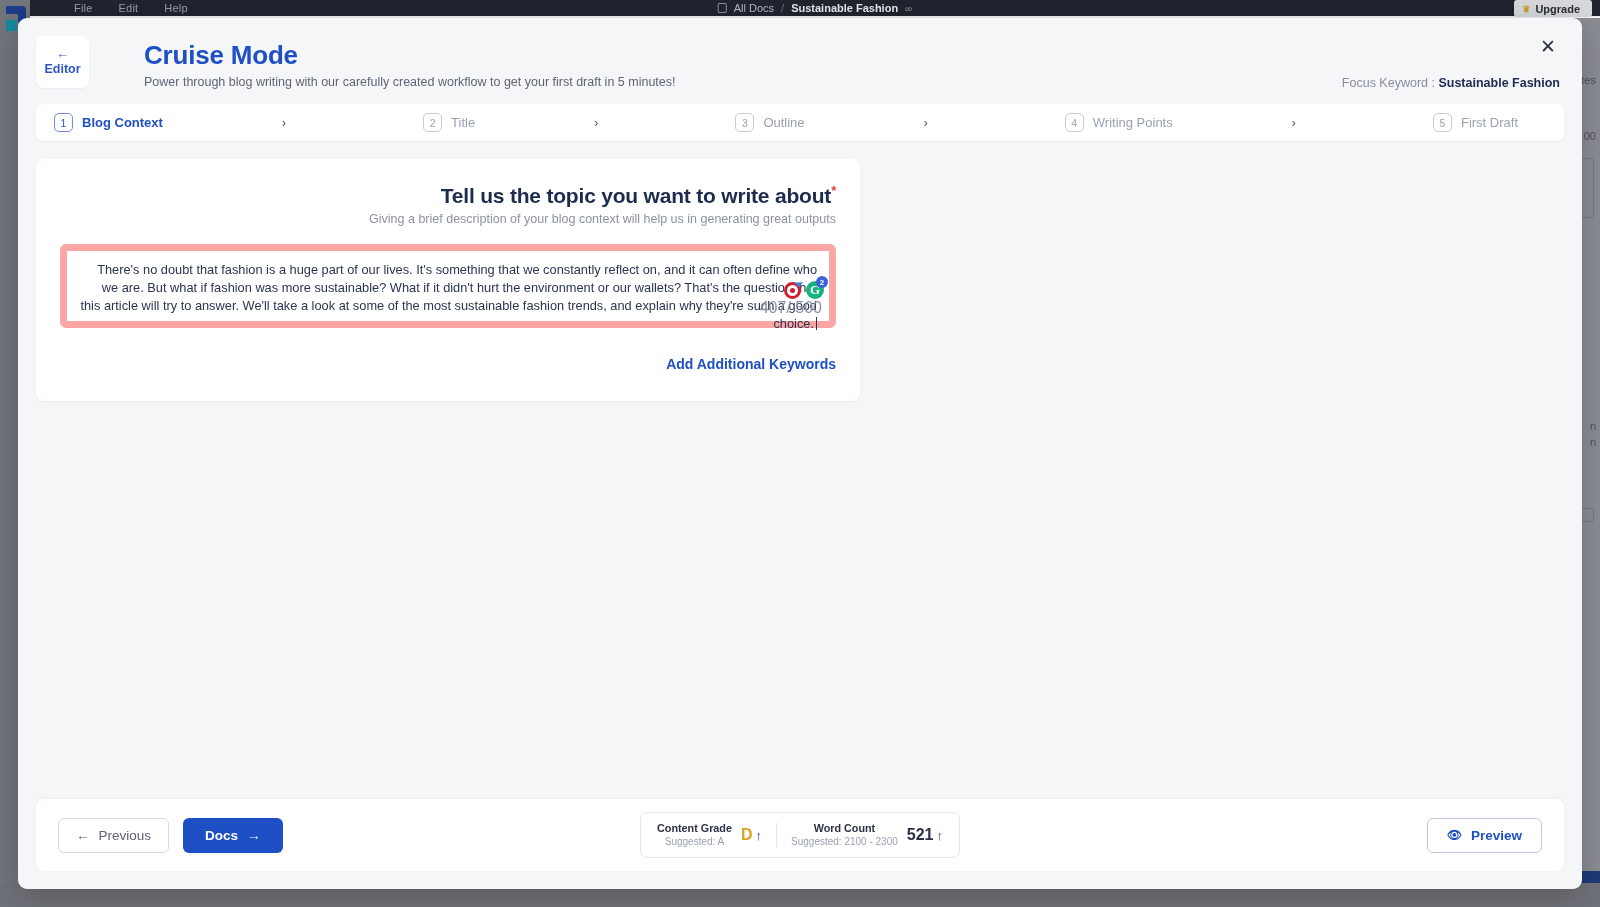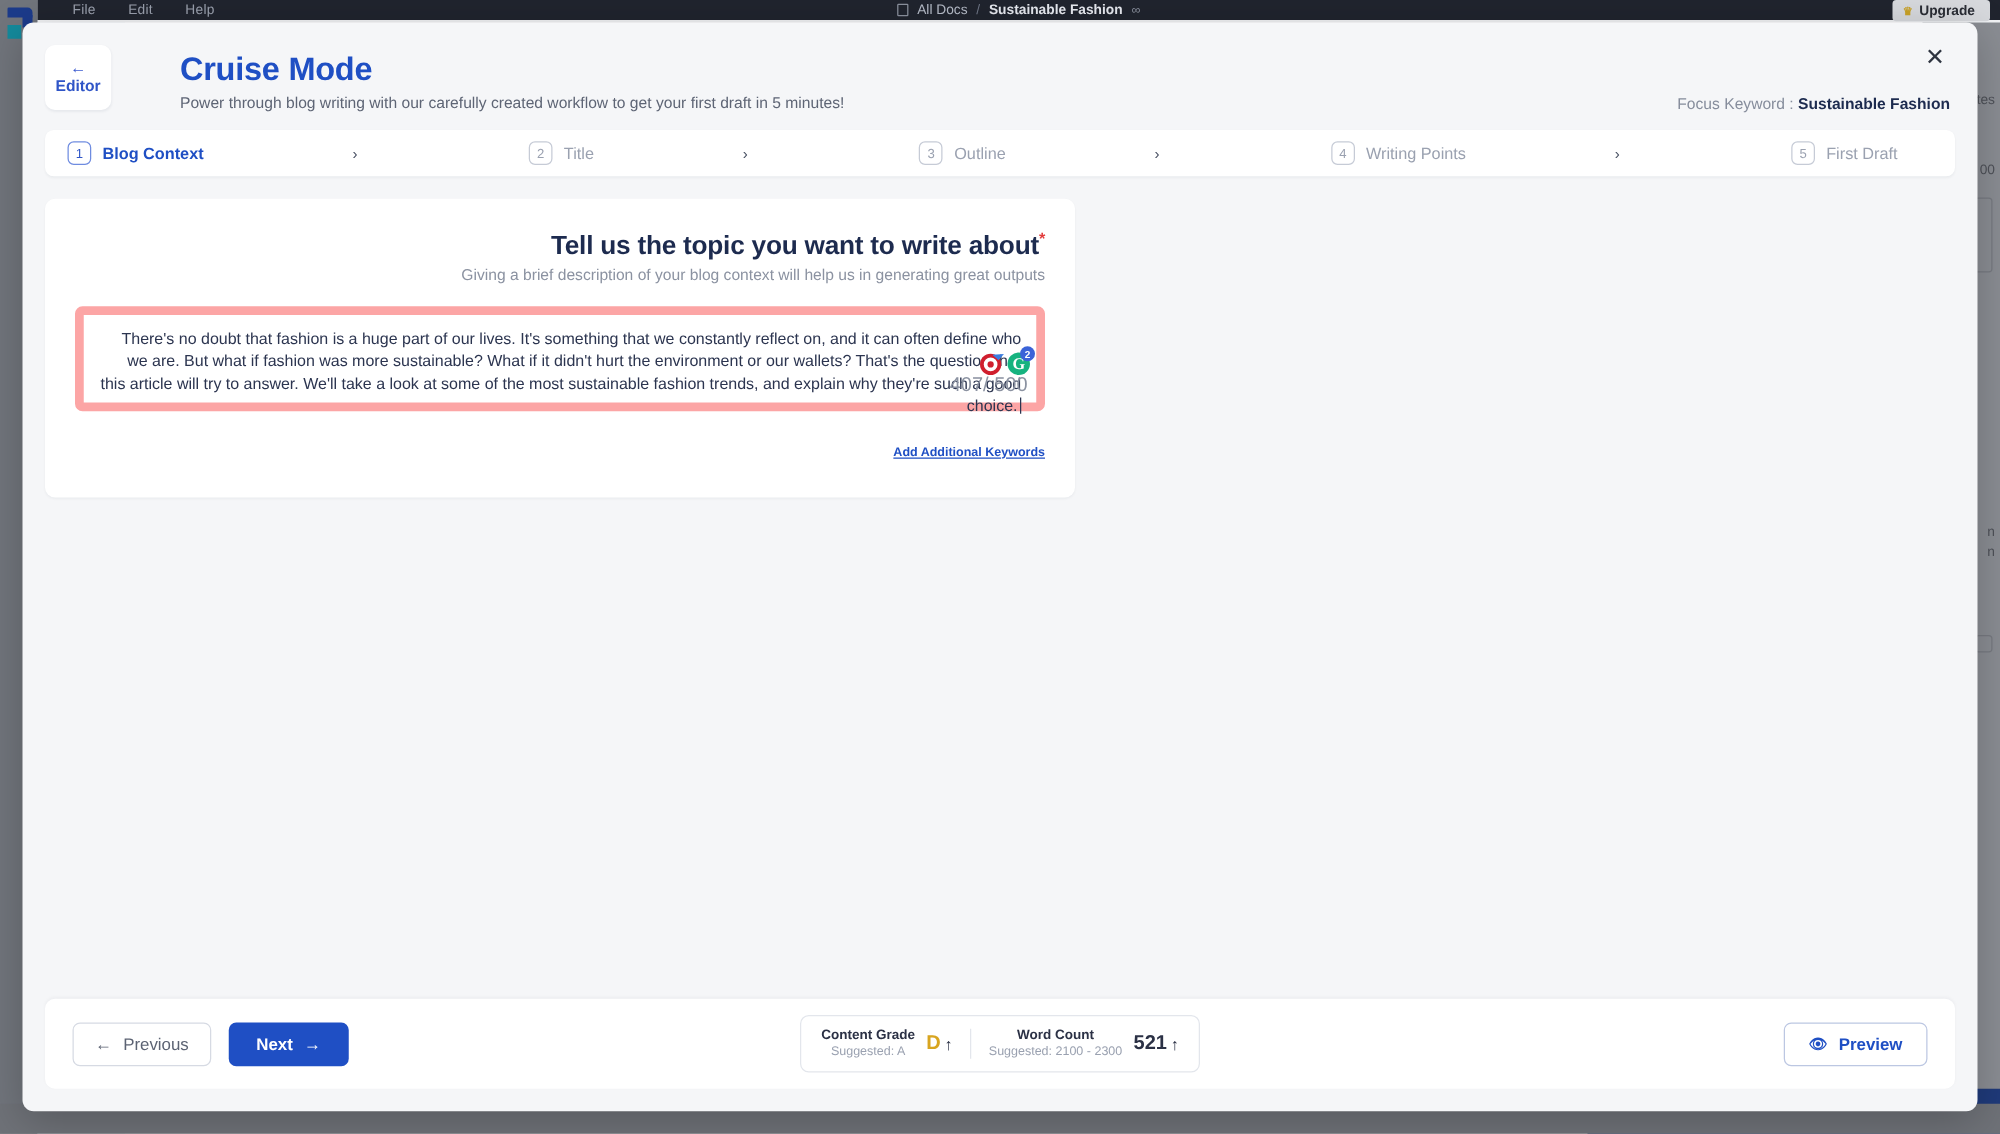--- a/index.html
+++ b/index.html
@@ -12,21 +12,21 @@
 
   
   .app-bg {
     position: absolute; inset: 0;
     background: #f1f2f4;
   }
   .app-menubar {
     position: absolute; top: 0; left: 30px; right: 0; height: 16px;
     background: #20242e;
     display: flex; align-items: center;
-    padding-left: 28px;
+    padding-left: 44px;
     gap: 26px;
   }
   .app-menubar .mi {
     color: #9aa0ad; font-size: 11px; letter-spacing: .2px;
   }
   .app-menubar .breadcrumb {
     position: absolute; left: 50%; transform: translateX(-50%);
     display: flex; align-items: center; gap: 7px;
     color: #b6bcc8; font-size: 11px; white-space: nowrap;
   }
@@ -242,22 +242,21 @@
     font-size: 8px; font-weight: bold;
     display: flex; align-items: center; justify-content: center;
     font-family: "Liberation Sans", sans-serif;
   }
   .char-count {
     position: absolute; right: 7px; bottom: 4px;
     font-size: 16px; color: #8b92a1;
   }
   .add-keywords {
     margin-top: 28px;
-    font-size: 10px; color: #1f4fc4; font-weight: bold;
-    text-decoration: underline;
+    font-size: 14px; color: #1f4fc4; font-weight: bold;
     cursor: pointer; display: inline-block; margin-left: 45px;
   }
 
   
   .modal-footer {
     flex: 0 0 auto;
     height: 72px;
     background: #ffffff;
     border-radius: 8px;
     margin: 0 18px 18px 18px;
@@ -429,21 +428,21 @@
       <div class="add-keywords">Add Additional Keywords</div>
     </div>
   </div>
 
   <div class="modal-footer">
     <div class="btn btn-prev">
       <span>←</span>
       <span>Previous</span>
     </div>
     <div class="btn btn-next">
-      <span>Next</span>
+      <span>Docs</span>
       <span>→</span>
     </div>
 
     <div class="stats">
       <div class="stat">
         <div class="stat-txt">
           <div class="stat-name">Content Grade</div>
           <div class="stat-sug">Suggested: A</div>
         </div>
         <div class="stat-val grade">

